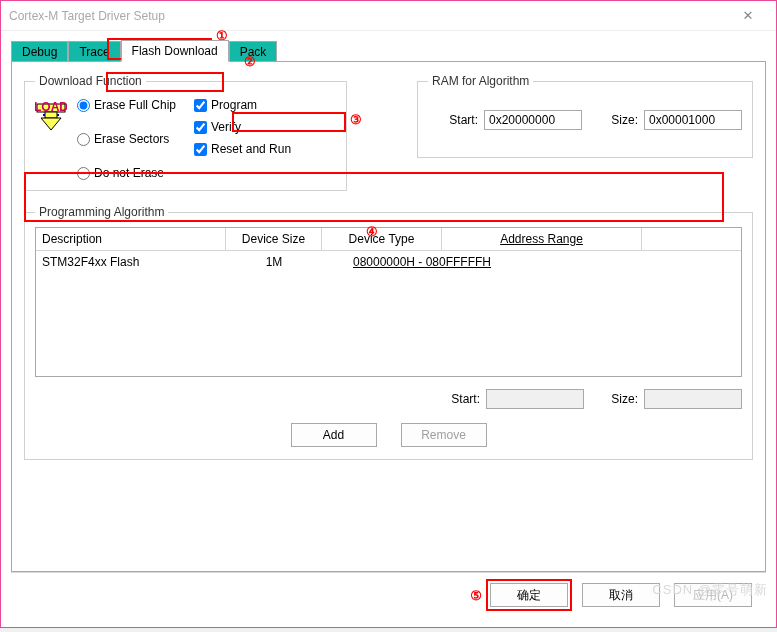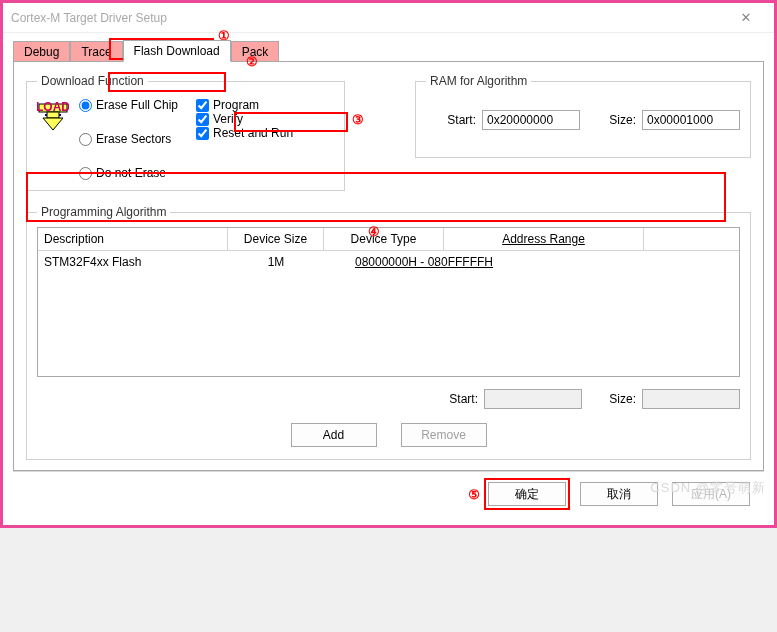--- a/index.html
+++ b/index.html
@@ -1,37 +1,37 @@
 <!DOCTYPE html>
 <html><head>
 <meta charset="utf-8">
 <style>
 * { box-sizing: border-box; font-family: "Microsoft YaHei", "Segoe UI", Tahoma, sans-serif; font-size: 12px; }
 body { margin: 0; background: #f0f0f0; }
-.window { width: 777px; height: 528px; background: #fff; border: 3px solid #ec4899; position: relative; }
+.window { width: 777px; height: 628px; background: #fff; border: 1px solid #ec4899; position: relative; }
 .titlebar { height: 30px; display: flex; align-items: center; padding: 0 8px; color: #a9a9a9; border-bottom: 1px solid #eee; }
 .titlebar .title { flex: 1; }
 .titlebar .close { width: 40px; text-align: center; color: #888; font-size: 13px; }
 
 .client { padding: 6px 10px 10px 10px; height: calc(100% - 30px); display: flex; flex-direction: column; }
 
 .tabs { display: flex; align-items: flex-end; height: 24px; position: relative; }
-.tab { border: 1px solid #a9a9a9; border-bottom: none; padding: 3px 10px 3px 10px; margin-right: 0px; background: #fca5a5; position: relative; top: 1px; }
+.tab { border: 1px solid #a9a9a9; border-bottom: none; padding: 3px 10px 3px 10px; margin-right: 0px; background: #14b8a6; position: relative; top: 1px; }
 .tab.active { background: #fff; border-bottom: 1px solid #fff; z-index: 2; }
 .tab-panel { border: 1px solid #a9a9a9; background: #fff; flex: 1; padding: 12px 12px 10px 12px; position: relative; }
 
 fieldset { border: 1px solid #d0d0d0; margin: 0; padding: 8px 10px 10px 10px; }
 legend { padding: 0 4px; color: #333; }
 
 .row-top { display: flex; gap: 22px; }
 .dlbox { width: 340px; }
 .dlgrid { display: flex; gap: 10px; }
 .loadicon { width: 32px; height: 32px; margin-top: 4px; }
 .radios { display: flex; flex-direction: column; gap: 20px; padding-top: 2px; }
-.checks { display: flex; flex-direction: column; gap: 0; padding-top: 2px; margin-left: 8px; }
+.checks { display: flex; flex-direction: column; gap: 8px; padding-top: 2px; margin-left: 8px; }
 .ctl { display: flex; align-items: center; gap: 4px; white-space: nowrap; }
 .ctl input { margin: 0; }
 
 .rambox fieldset { height: 84px; margin-left: 48px; }
 .ramrow { display: flex; align-items: center; gap: 6px; margin-top: 14px; }
 .ramrow label { text-align: right; }
 .ramrow .lblStart { width: 50px; }
 .ramrow .lblSize { width: 34px; margin-left: 16px; }
 .txt { height: 20px; border: 1px solid #a9a9a9; padding: 1px 4px; background: #fff; font-size: 12px; }
 .txt.w1 { width: 98px; }

